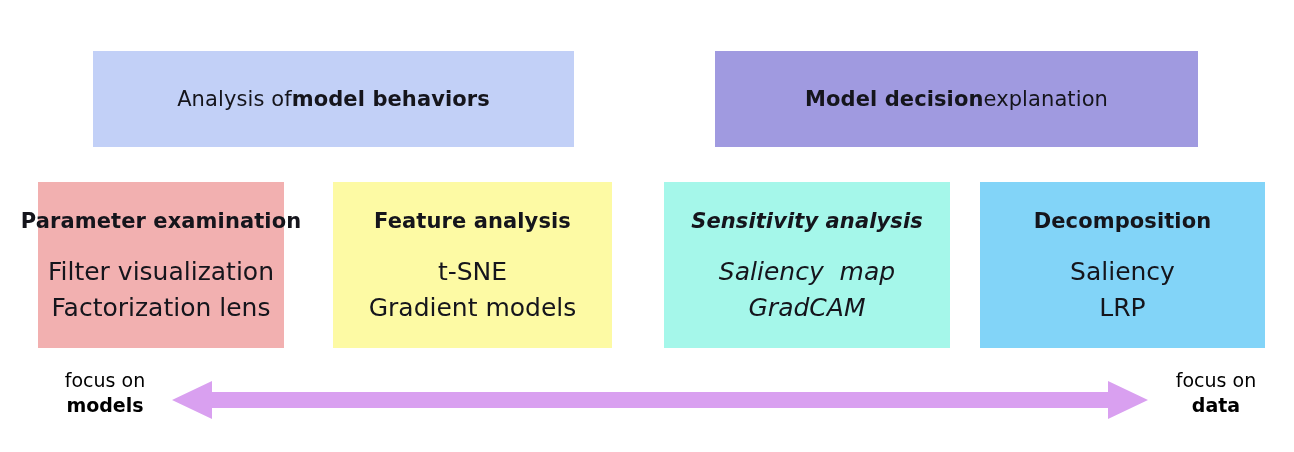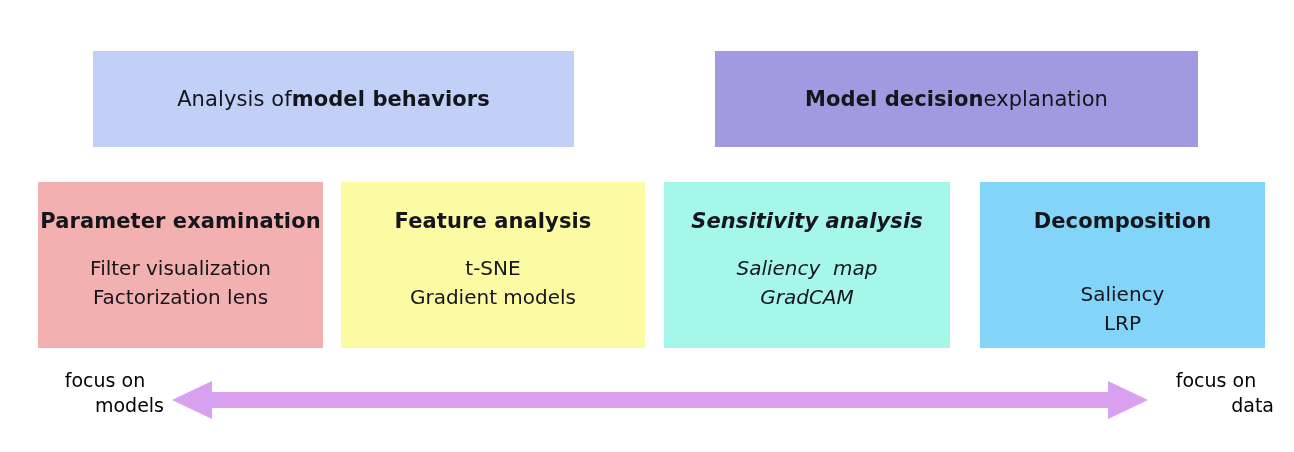--- a/index.html
+++ b/index.html
@@ -57,52 +57,52 @@
   }
   .method-title {
     font-size: 21px;
     font-weight: bold;
     margin-top: 27px;
     white-space: nowrap;
     letter-spacing: 0.1px;
   }
   .method-items {
     margin-top: 21px;
-    font-size: 20px;
+    font-size: 25px;
     font-weight: normal;
     line-height: 1.44;
     text-align: center;
     white-space: pre;
   }
 
-  #box-parameter    { left: 38px;  width: 285px; background: #f2b0b0; }
-  #box-feature      { left: 341px; width: 304px; background: #fdfaa4; }
+  #box-parameter    { left: 38px;  width: 246px; background: #f2b0b0; }
+  #box-feature      { left: 333px; width: 279px; background: #fdfaa4; }
   #box-sensitivity  { left: 664px; width: 286px; background: #a5f7ea; font-style: italic; }
-  #box-decomposition{ left: 980px; width: 285px; background: #82d4f8; gap: 26px; }
+  #box-decomposition{ left: 980px; width: 285px; background: #82d4f8; }
 
   
   #axis-arrow {
     position: absolute;
     left: 172px;
     top: 376px;
     width: 976px;
     height: 48px;
   }
   #axis-arrow svg { display: block; }
 
   .focus-label {
     position: absolute;
     top: 368px;
     font-size: 19px;
     color: #000000;
     line-height: 1.33;
     white-space: nowrap;
   }
   .focus-label .focus-top { font-weight: normal; display: block; }
-  .focus-label .focus-bot { font-weight: normal;   display: block; text-align: right; }
+  .focus-label .focus-bot { font-weight: bold;   display: block; }
 
   #focus-models { left: 46px;  text-align: center; width: 118px; }
   #focus-data   { left: 1158px; text-align: center; width: 116px; }
 </style>
 </head>
 <body>
 
 <div id="canvas">
 
   <div class="banner" id="banner-analysis" style="background: rgb(194, 208, 247);">

